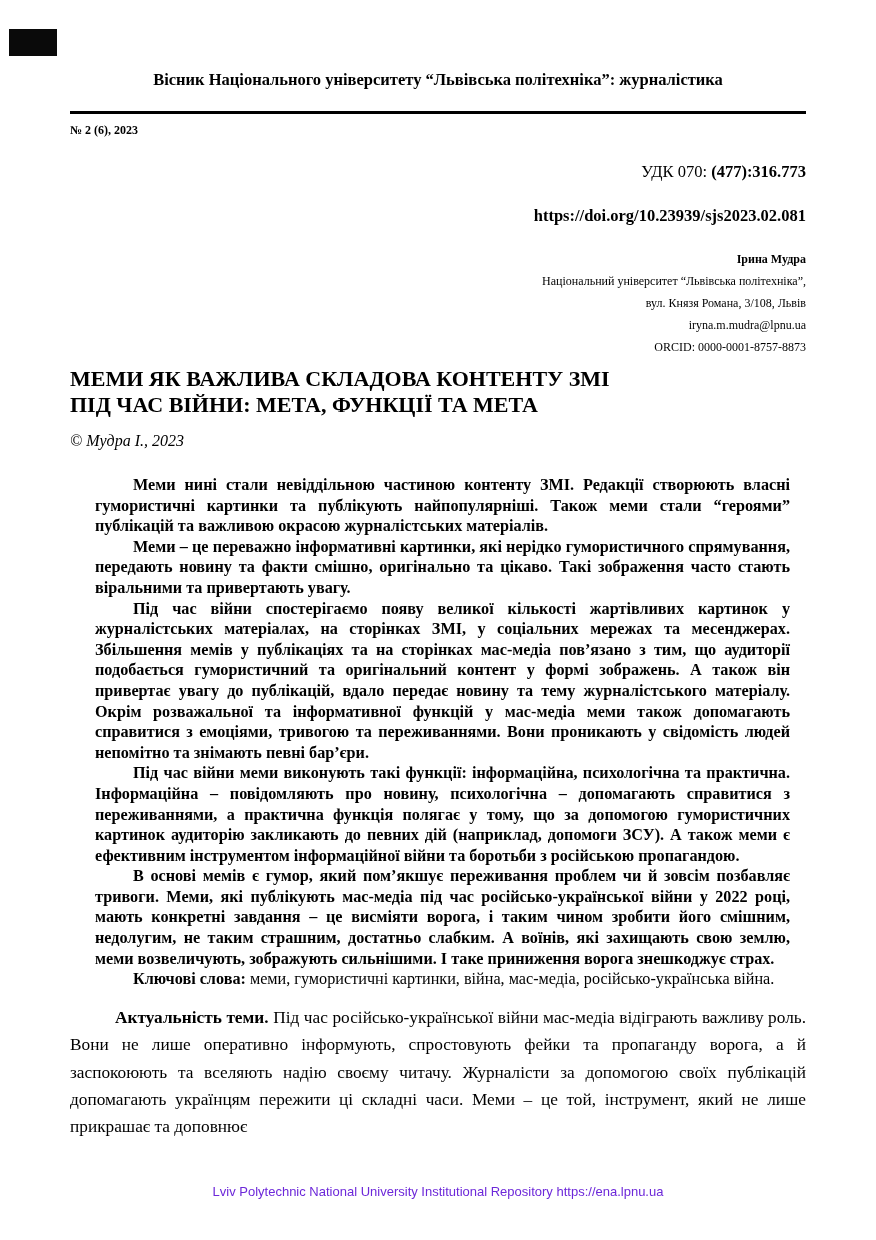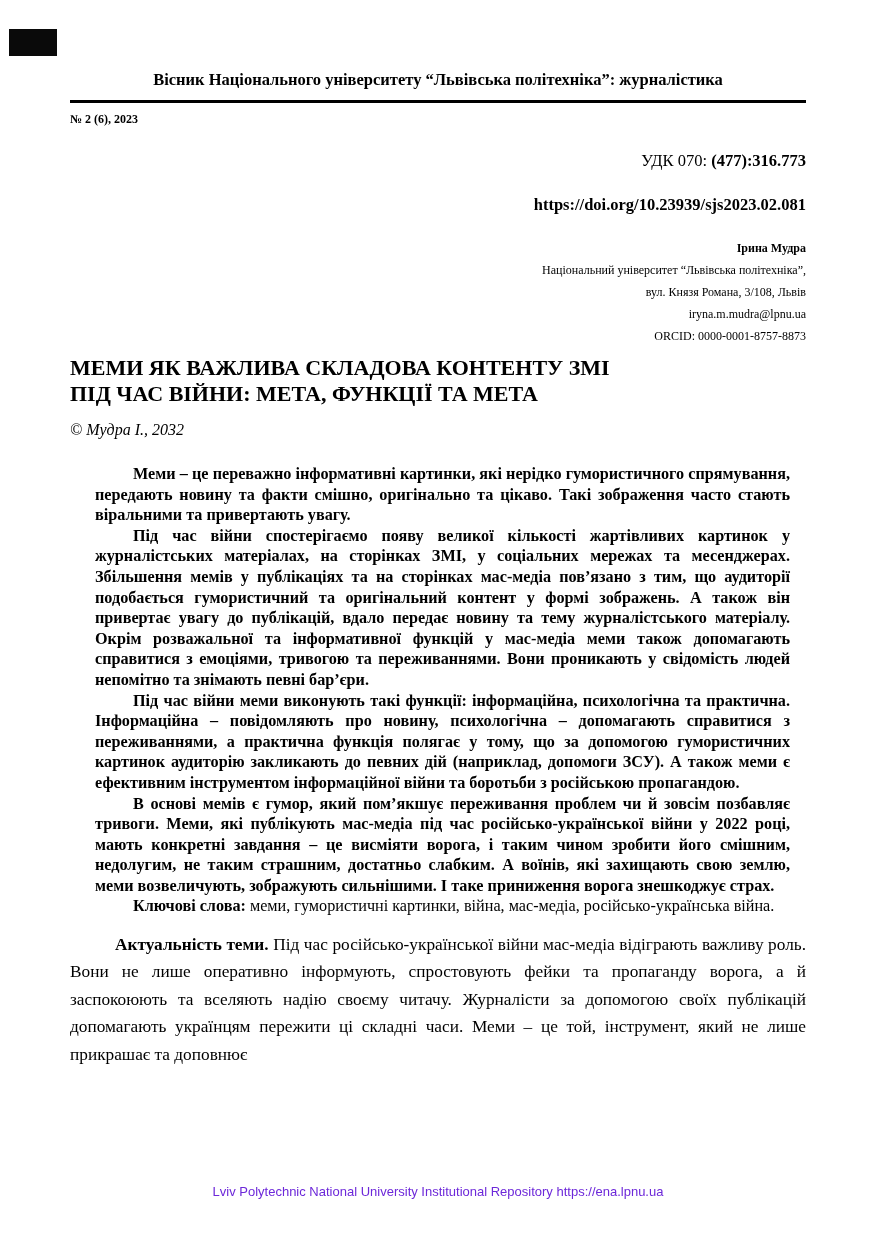--- a/index.html
+++ b/index.html
@@ -13,21 +13,21 @@
   }
   .corner-mark{
     position:absolute;left:9px;top:29px;width:48px;height:27px;
     background:#0a0a0a;
   }
   .content{margin:0 70px;}
   .journal-header{
     padding-top:70px;
     text-align:center;
     font-size:16.5px;font-weight:bold;
-    padding-bottom:10px;
+    padding-bottom:21px;
     border-bottom:3px solid #000;
     line-height:20px;
   }
   .issue-line{
     margin-top:6px;
     font-size:12px;font-weight:bold;
     text-align:left;line-height:21px;
   }
   .udk-line{
     margin-top:21px;text-align:right;font-size:16.5px;line-height:20px;
@@ -88,23 +88,24 @@
       <div>вул. Князя Романа, 3/108, Львів</div>
       <div>iryna.m.mudra@lpnu.ua</div>
       <div>ORCID: 0000-0001-8757-8873</div>
     </div>
 
     <div class="article-title">
       <div>МЕМИ ЯК ВАЖЛИВА СКЛАДОВА КОНТЕНТУ ЗМІ</div>
       <div>ПІД ЧАС ВІЙНИ: МЕТА, ФУНКЦІЇ ТА МЕТА</div>
     </div>
 
-    <div class="copyright-line">© Мудра І., 2032</div>
+    <div class="copyright-line">© Мудра І., 2023</div>
 
     <div class="abstract">
+      <p>Меми нині стали невіддільною частиною контенту ЗМІ. Редакції створюють власні гумористичні картинки та публікують найпопулярніші. Також меми стали “героями” публікацій та важливою окрасою журналістських матеріалів.</p>
       <p>Меми – це переважно інформативні картинки, які нерідко гумористичного спрямування, передають новину та факти смішно, оригінально та цікаво. Такі зображення часто стають віральними та привертають увагу.</p>
       <p>Під час війни спостерігаємо появу великої кількості жартівливих картинок у журналістських матеріалах, на сторінках ЗМІ, у соціальних мережах та месенджерах. Збільшення мемів у публікаціях та на сторінках мас-медіа пов’язано з тим, що аудиторії подобається гумористичний та оригінальний контент у формі зображень. А також він привертає увагу до публікацій, вдало передає новину та тему журналістського матеріалу. Окрім розважальної та інформативної функцій у мас-медіа меми також допомагають справитися з емоціями, тривогою та переживаннями. Вони проникають у свідомість людей непомітно та знімають певні бар’єри.</p>
       <p>Під час війни меми виконують такі функції: інформаційна, психологічна та практична. Інформаційна – повідомляють про новину, психологічна – допомагають справитися з переживаннями, а практична функція полягає у тому, що за допомогою гумористичних картинок аудиторію закликають до певних дій (наприклад, допомоги ЗСУ). А також меми є ефективним інструментом інформаційної війни та боротьби з російською пропагандою.</p>
       <p>В основі мемів є гумор, який пом’якшує переживання проблем чи й зовсім позбавляє тривоги. Меми, які публікують мас-медіа під час російсько-української війни у 2022 році, мають конкретні завдання – це висміяти ворога, і таким чином зробити його смішним, недолугим, не таким страшним, достатньо слабким. А воїнів, які захищають свою землю, меми возвеличують, зображують сильнішими. І таке приниження ворога знешкоджує страх.</p>
       <p><span>Ключові слова: </span><span class="keywords-value">меми, гумористичні картинки, війна, мас-медіа, російсько-українська війна.</span></p>
     </div>
 
     <div class="body-text">
       <p><span class="lead-bold">Актуальність теми. </span><span>Під час російсько-української війни мас-медіа відіграють важливу роль. Вони не лише оперативно інформують, спростовують фейки та пропаганду ворога, а й заспокоюють та вселяють надію своєму читачу. Журналісти за допомогою своїх публікацій допомагають українцям пережити ці складні часи. Меми – це той, інструмент, який не лише прикрашає та доповнює</span></p>
     </div>

